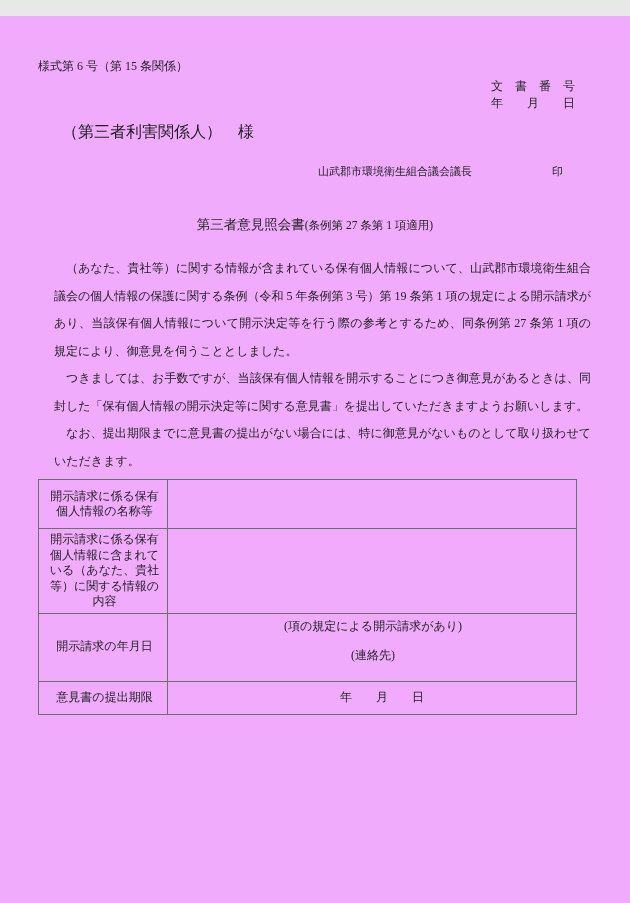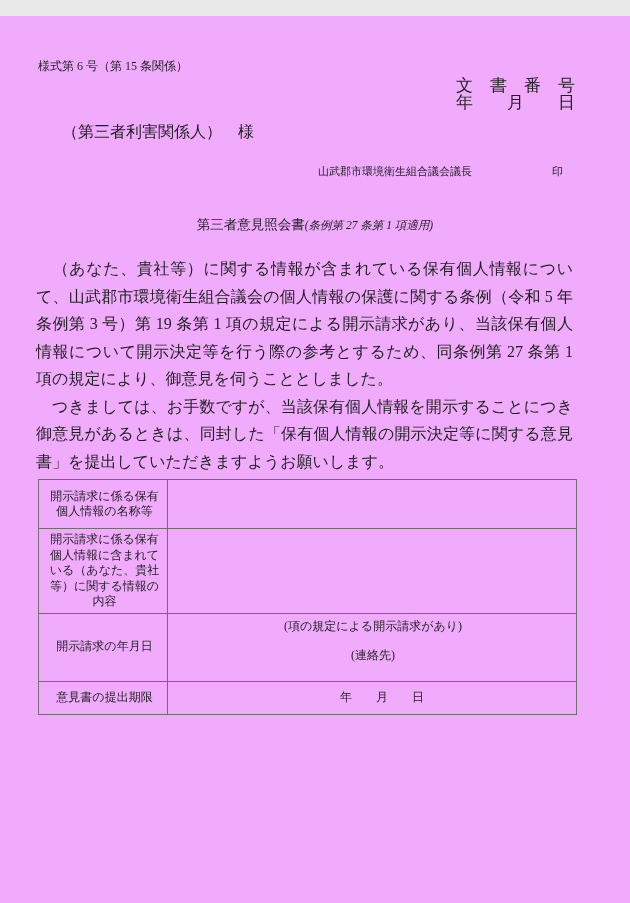--- a/index.html
+++ b/index.html
@@ -12,41 +12,41 @@
     color:#1f1f1f;
     font-family:"Liberation Serif","DejaVu Serif",serif;
     overflow:hidden;
   }
   .form-number {
     position:absolute; left:38px; top:42px;
     font-size:12px; line-height:16px;
   }
   .doc-meta {
     position:absolute; right:55px; top:62px;
-    text-align:right; font-size:17px; line-height:16.5px;
+    text-align:right; font-size:12px; line-height:16.5px;
   }
   .recipient {
     position:absolute; left:62px; top:108px;
     font-size:16px; line-height:15px;
   }
   .sender {
     position:absolute; right:67px; top:148px;
     font-size:11px; line-height:14px;
     display:flex; align-items:center;
   }
   .sender .seal { margin-left:80px; }
   .doc-title {
     position:absolute; left:0; top:199px; width:100%;
     text-align:center; line-height:18px;
   }
   .title-main { font-size:13.5px; }
-  .title-sub  { font-size:11.5px;font-style:italic; }
+  .title-sub  { font-size:11.5px; }
   .body-text {
-    position:absolute; left:36px; top:239px; width:537px;
-    font-size:16px; line-height:27.5px;
+    position:absolute; left:54px; top:239px; width:537px;
+    font-size:12px; line-height:27.5px;
     text-align:justify;
   }
   .body-text p { margin:0; }
   .form-table {
     position:absolute; left:38px; top:463px;
     width:539px;
     border-collapse:collapse; table-layout:fixed;
     font-size:12px;
   }
   .form-table col.c1 { width:129px; }
@@ -89,20 +89,21 @@
     <span class="seal">印</span>
   </div>
 
   <div class="doc-title">
     <span class="title-main">第三者意見照会書</span><span class="title-sub">(条例第 27 条第 1 項適用)</span>
   </div>
 
   <div class="body-text">
     <p>　（あなた、貴社等）に関する情報が含まれている保有個人情報について、山武郡市環境衛生組合議会の個人情報の保護に関する条例（令和 5 年条例第 3 号）第 19 条第 1 項の規定による開示請求があり、当該保有個人情報について開示決定等を行う際の参考とするため、同条例第 27 条第 1 項の規定により、御意見を伺うこととしました。</p>
     <p>　つきましては、お手数ですが、当該保有個人情報を開示することにつき御意見があるときは、同封した「保有個人情報の開示決定等に関する意見書」を提出していただきますようお願いします。</p>
+    <p>　なお、提出期限までに意見書の提出がない場合には、特に御意見がないものとして取り扱わせていただきます。</p>
   </div>
 
   <table class="form-table">
     <colgroup>
         <col class="c1">
         <col class="c2">
       </colgroup>
     <tbody>
       <tr class="r1">
         <td class="cell-label">開示請求に係る保有個人情報の名称等</td>

